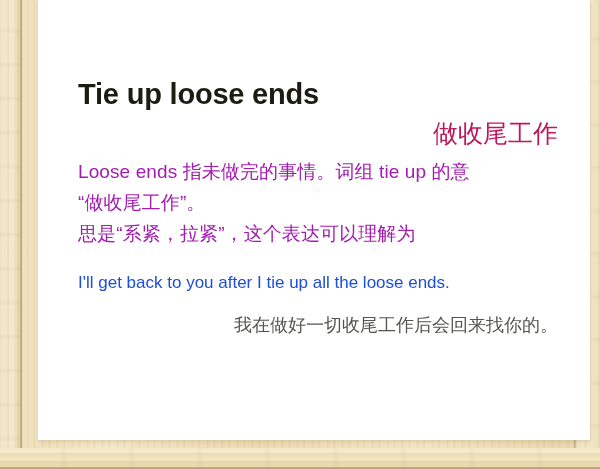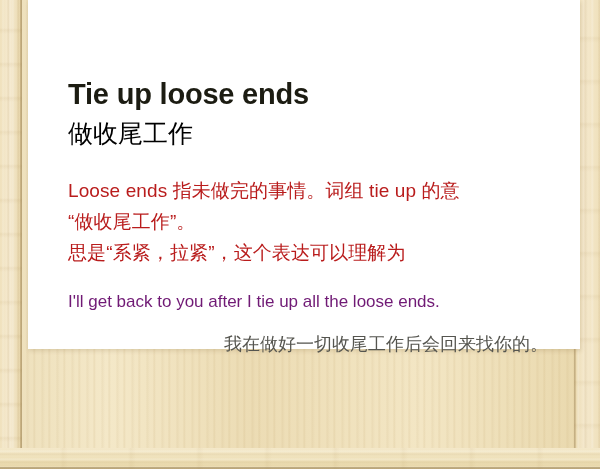--- a/index.html
+++ b/index.html
@@ -142,24 +142,24 @@
     left: 0;
     bottom: 0;
     width: 100%;
     height: 2px;
     background: rgba(120,94,50,0.40);
   }
 
   
   .card {
     position: absolute;
-    left: 28px;
+    left: 38px;
     top: 0;
     width: 552px;
-    height: 349px;
+    height: 440px;
     background: #ffffff;
     box-sizing: border-box;
     box-shadow: 1px 2px 4px rgba(120,96,52,0.18);
   }
 
   .content {
     position: absolute;
     left: 40px;
     top: 78px;
     width: 480px;
@@ -172,40 +172,41 @@
     line-height: 1.12;
     letter-spacing: -0.2px;
     color: #1c1c12;
   }
 
   .subtitle {
     margin: 9px 0 0 0;
     font-size: 25px;
     font-weight: normal;
     line-height: 1.15;
-    color: #000000;
+    color: #be185d;
+    text-align: right;
   }
 
   .definition {
-    margin: 28px 0 0 0;
+    margin: 9px 0 0 0;
     font-size: 19px;
     line-height: 1.62;
-    color: #b91c1c;
+    color: #a21caf;
     letter-spacing: 0.1px;
   }
   .definition .dline {
     display: block;
     white-space: nowrap;
   }
 
   .example-en {
     margin: 20px 0 0 0;
     font-size: 17px;
     line-height: 1.5;
-    color: #701a75;
+    color: #1d4ed8;
     white-space: nowrap;
   }
 
   .example-zh {
     margin: 17px 0 0 0;
     font-size: 18px;
     line-height: 1.5;
     color: #55554f;
     white-space: nowrap;
     text-align: right;

